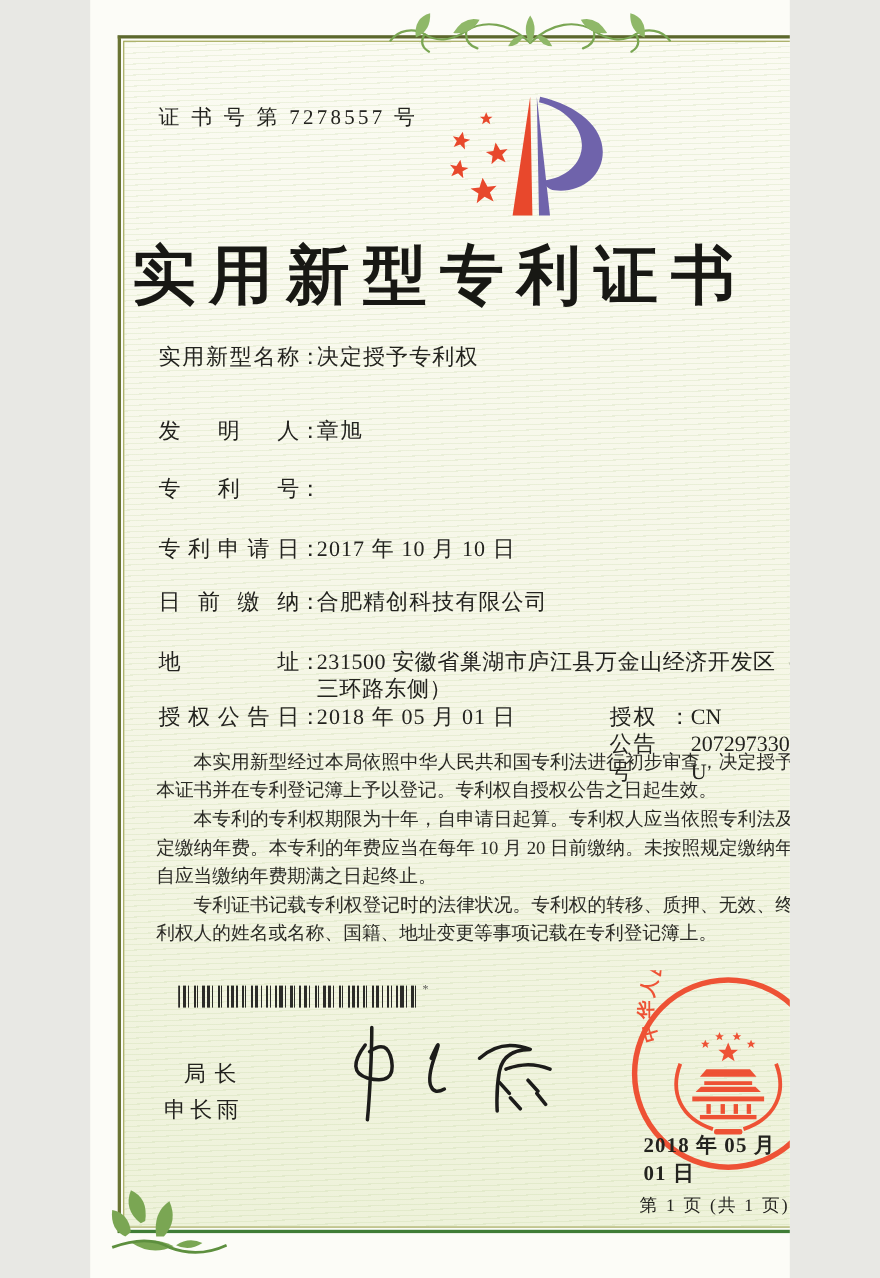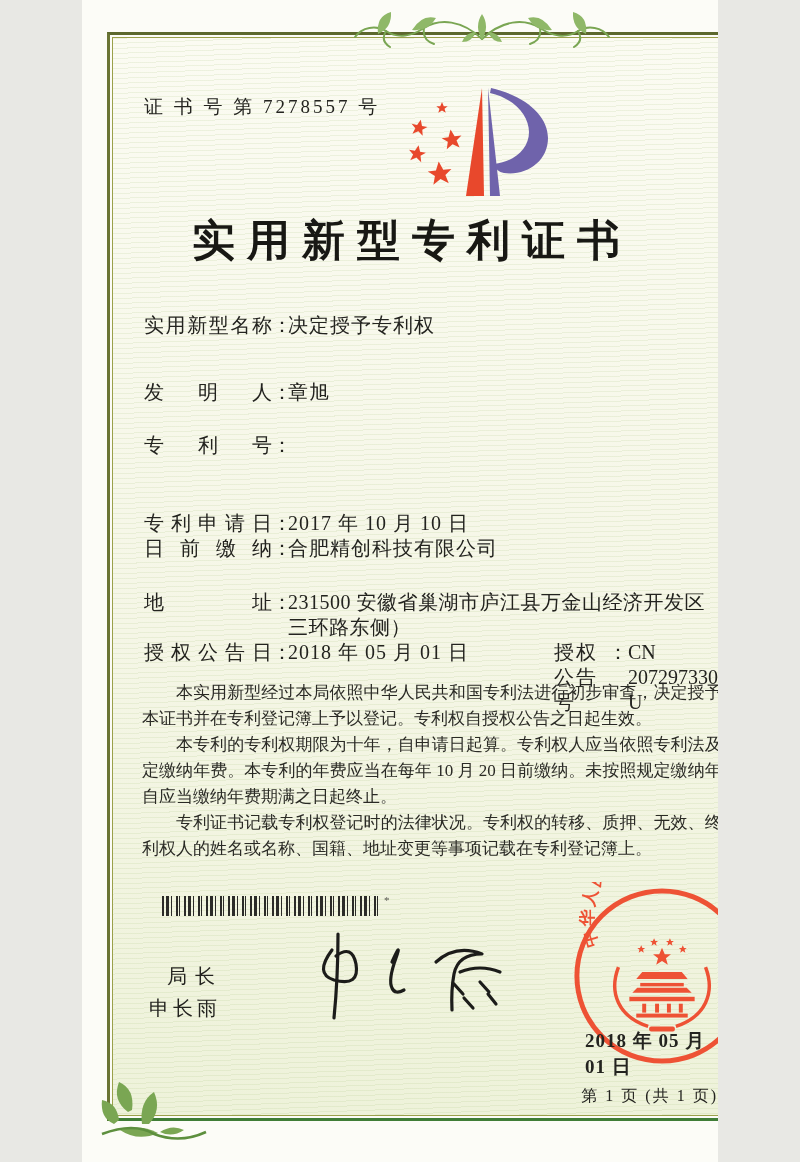--- a/index.html
+++ b/index.html
@@ -14,22 +14,22 @@
     border:3px solid; border-color:#5c682d #6a7434 #3f7d36 #6a7434;
   }
   .frame-inner {
     position:absolute; inset:2px; border:1px solid #9aa04a;
     background:
       repeating-linear-gradient(178deg, rgba(163,193,120,0.16) 0px, rgba(163,193,120,0.16) 1px, transparent 1px, transparent 5px),
       linear-gradient(180deg,#fbfbf2 0%, #f5f6e6 55%, #eef2da 100%);
   }
   .txt { position:absolute; color:#23231f; }
   .cert-no { left:62px; top:94px; font-size:19px; letter-spacing:3px; }
-  .title { left:0; top:212px; width:100%; text-align:center; font-size:43px;
-           font-weight:bold; letter-spacing:12px; color:#181814;margin-left:12px; }
+  .title { left:0; top:212px; width:100%; text-align:center; font-size:58px;
+           font-weight:bold; letter-spacing:12px; color:#181814; }
   
   .row { position:absolute; left:62px; display:flex; align-items:flex-start;
          font-size:20px; line-height:25px; color:#23231f; }
   .row .lbl { display:inline-block; width:128px; text-align:justify; text-align-last:justify; }
   .row .colon { display:inline-block; width:16px; }
   .row .val { display:inline-block; letter-spacing:1px; }
   .row .val.addr { width:508px; letter-spacing:0.5px; }
   .grant-no { position:absolute; left:472px; display:flex; font-size:20px; line-height:25px; color:#23231f; }
   .grant-no .lbl2 { letter-spacing:2px; }
   
@@ -147,21 +147,21 @@
   </div>
   <div class="row" style="top:380px;">
     <span class="lbl">发明人</span>
       <span class="colon">：</span>
       <span class="val">章旭</span>
   </div>
   <div class="row" style="top:433px;">
     <span class="lbl">专利号</span>
       <span class="colon">：</span>
   </div>
-  <div class="row" style="top:487px;margin-top:24px;">
+  <div class="row" style="top:487px;">
     <span class="lbl">专利申请日</span>
       <span class="colon">：</span>
       <span class="val">2017 年 10 月 10 日</span>
   </div>
   <div class="row" style="top:536px;">
     <span class="lbl">日前缴纳</span>
       <span class="colon">：</span>
       <span class="val">合肥精创科技有限公司</span>
   </div>
   <div class="row" style="top:590px;">

